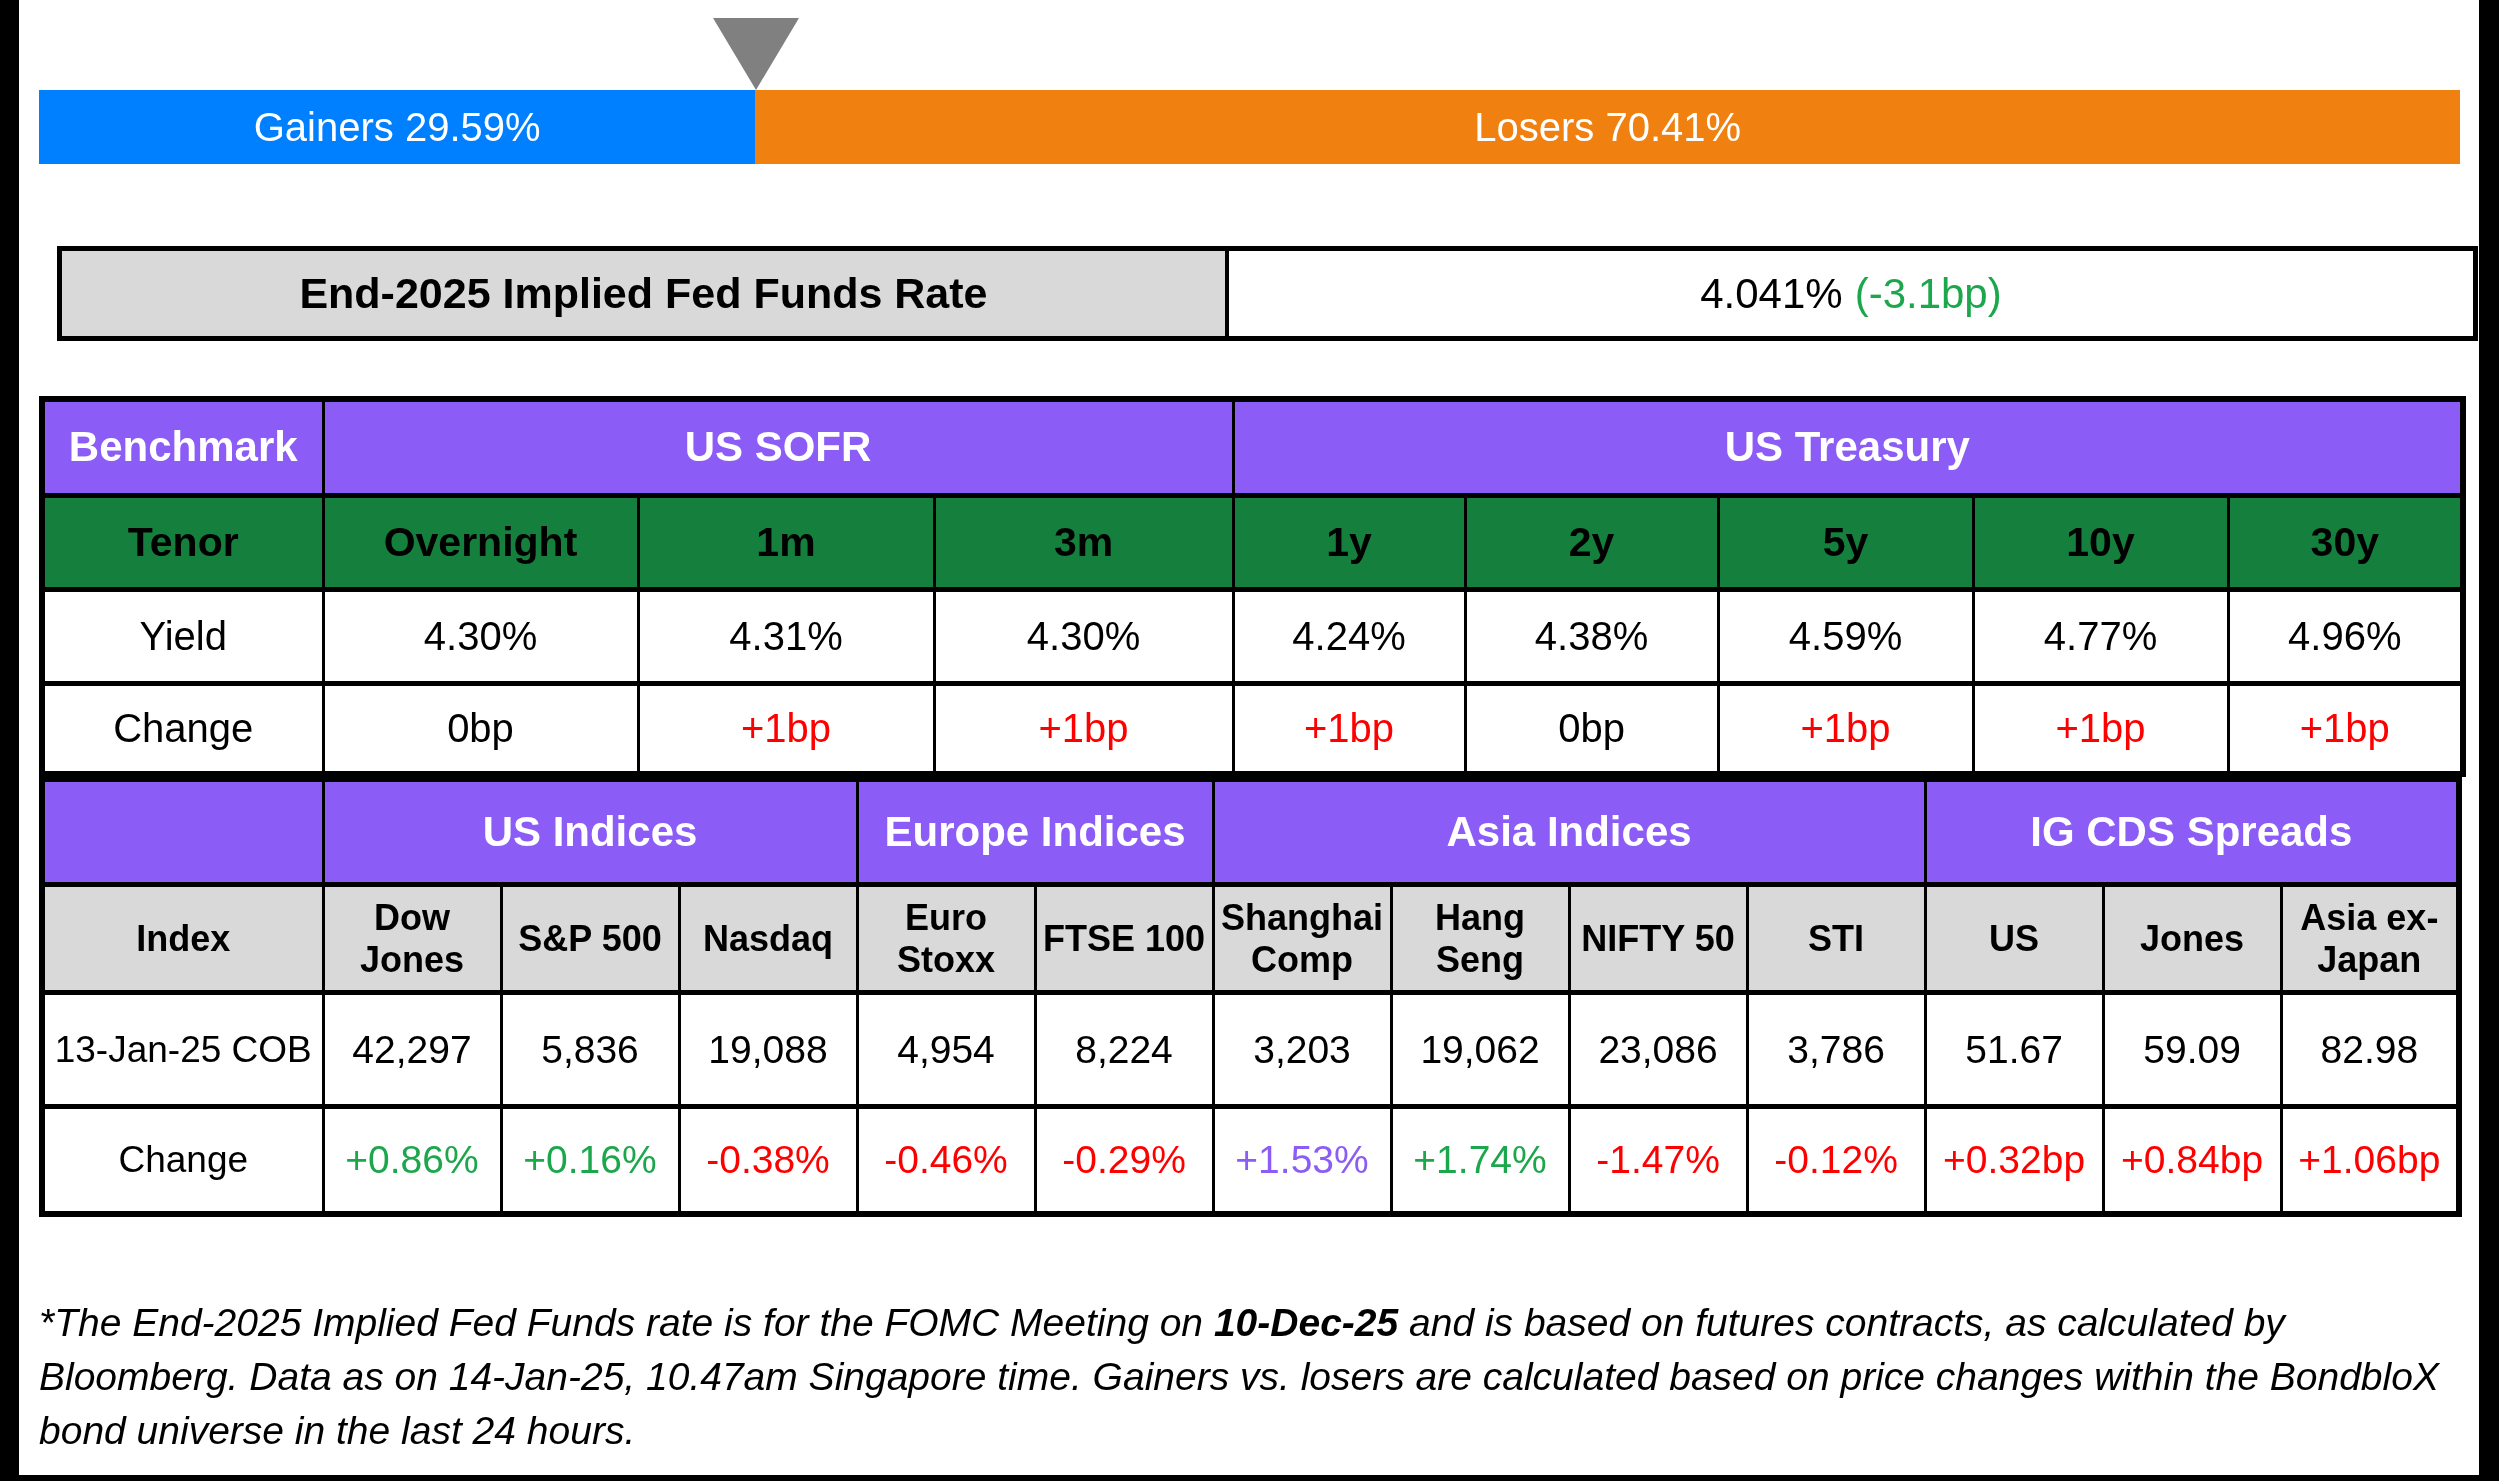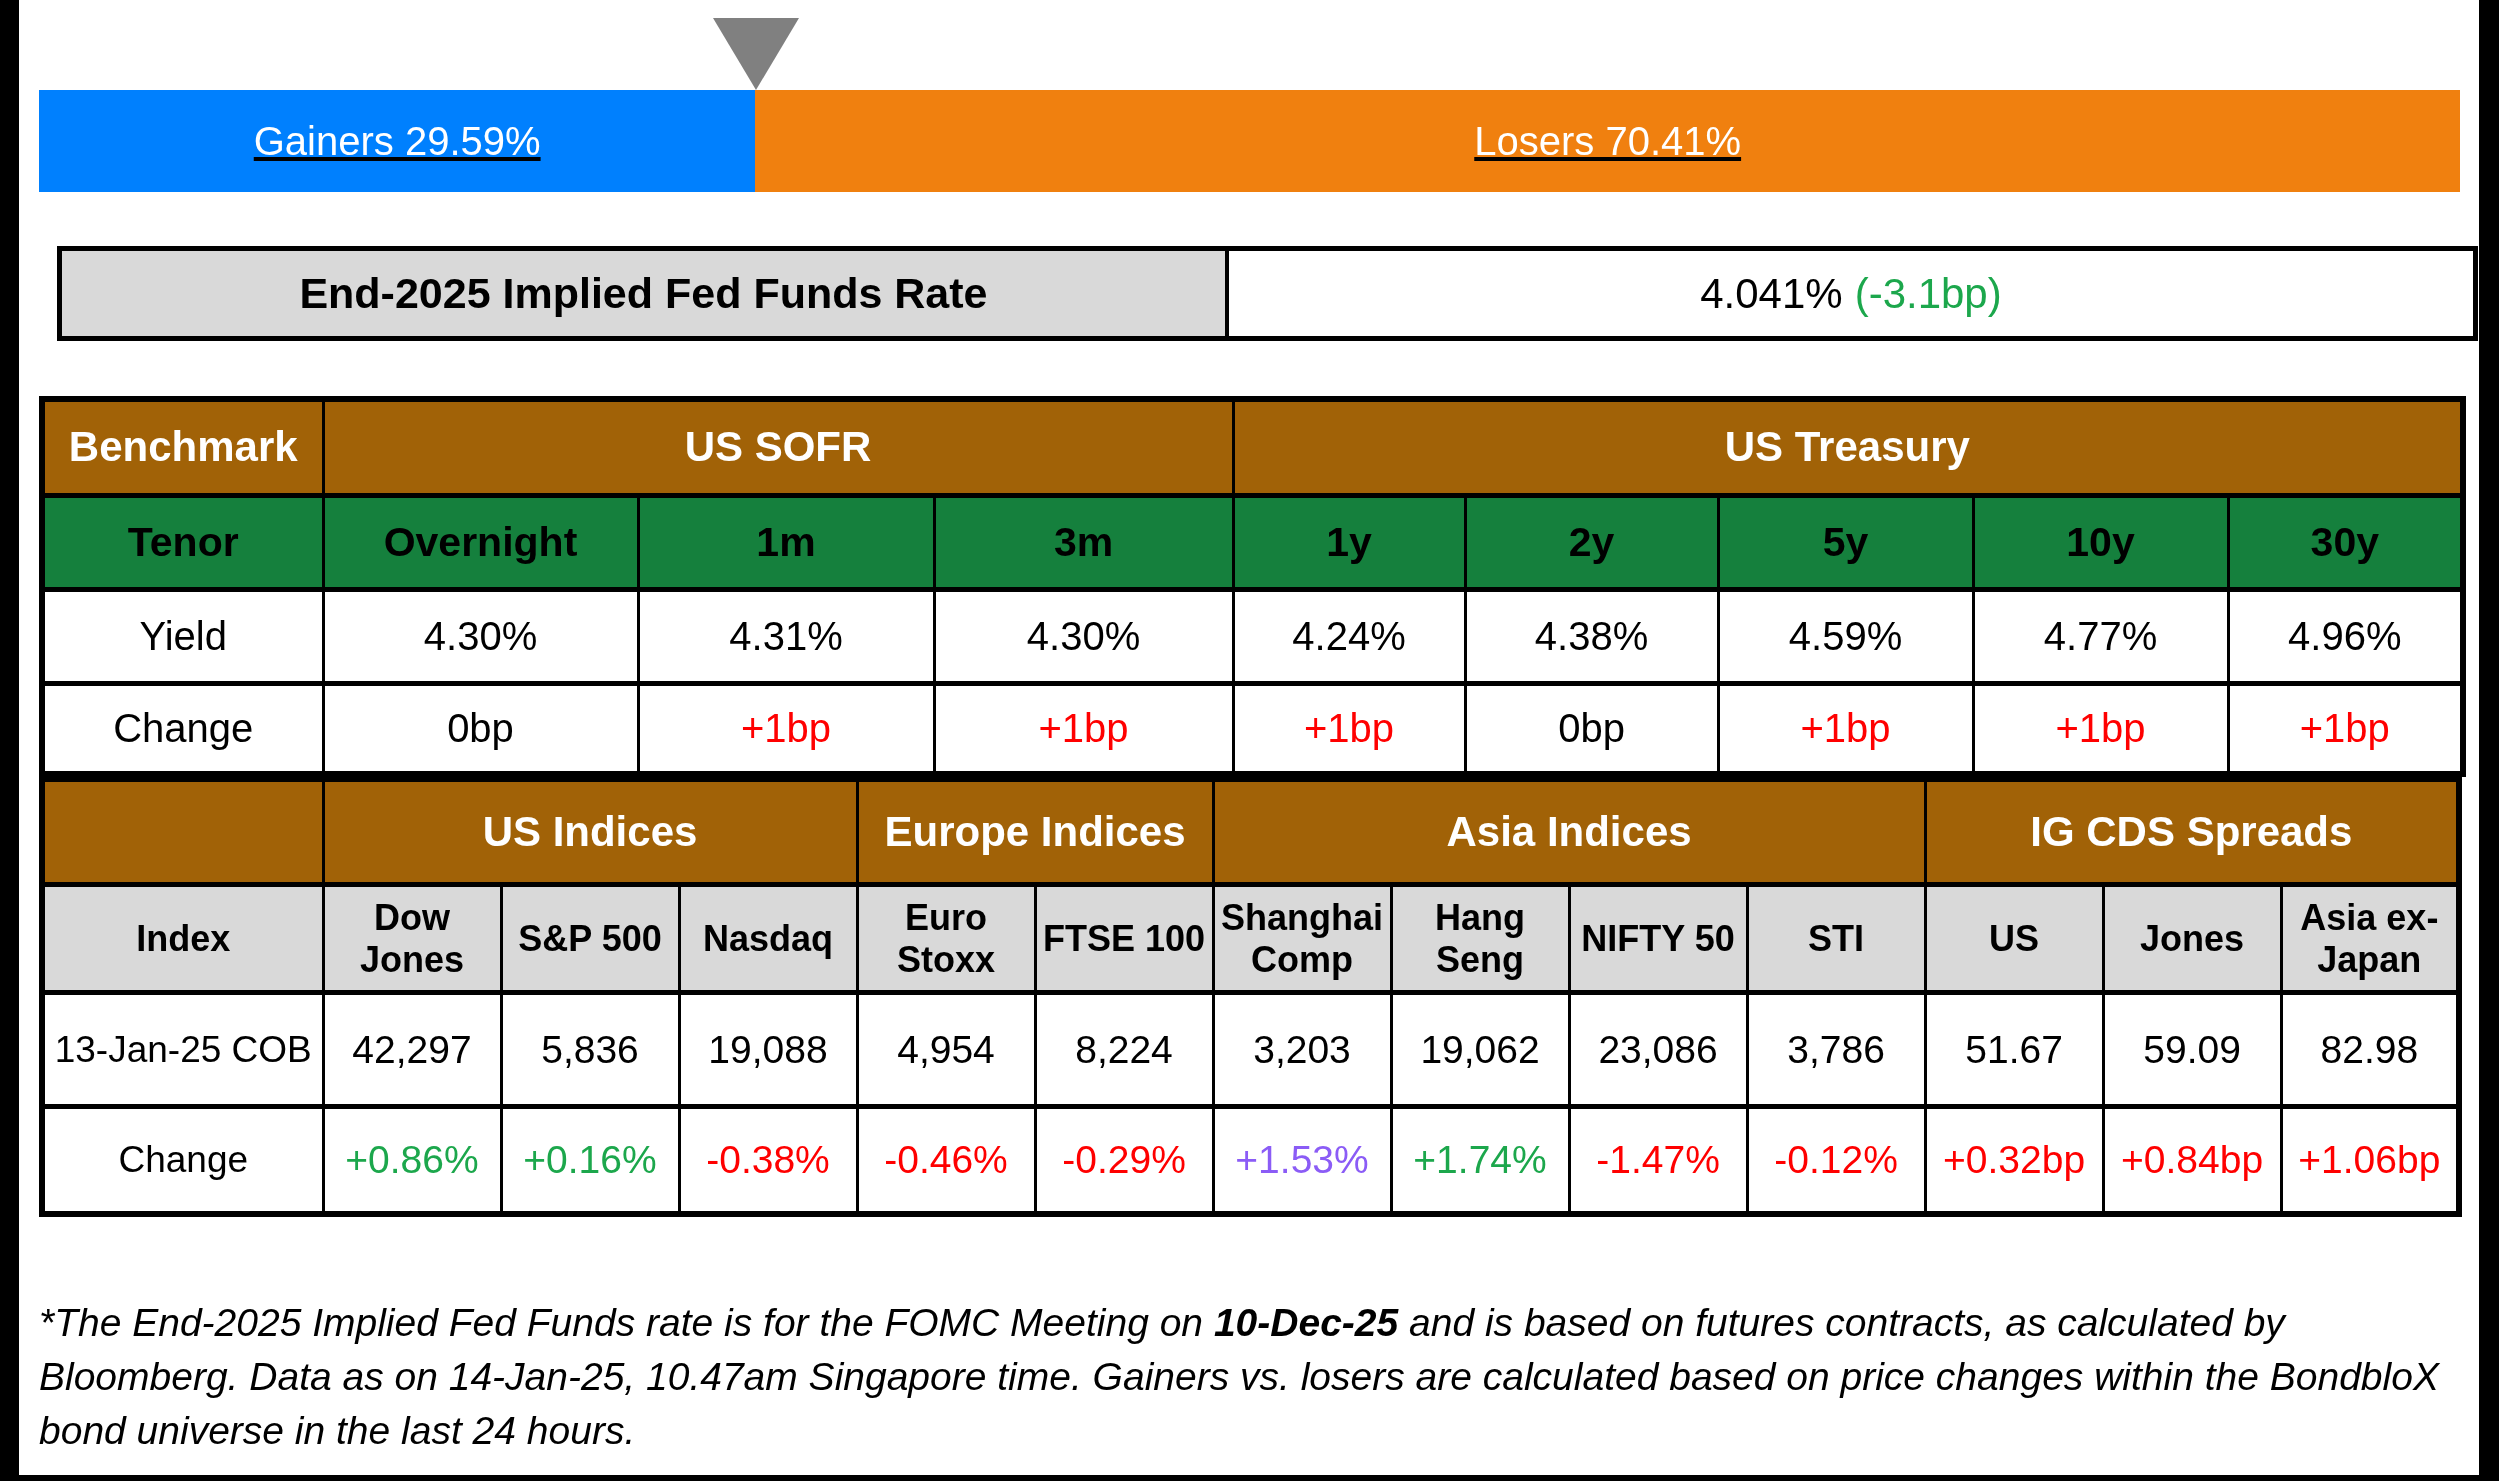--- a/index.html
+++ b/index.html
@@ -14,21 +14,21 @@
 
   
   .tri {
     position: absolute; left: 713px; top: 18px; width: 0; height: 0;
     border-left: 43px solid transparent;
     border-right: 43px solid transparent;
     border-top: 72px solid #808080;
   }
 
   
-  .glbar { position: absolute; left: 39px; top: 90px; width: 2421px; height: 102px; display: flex; text-decoration: underline; }
+  .glbar { position: absolute; left: 39px; top: 90px; width: 2421px; height: 74px; display: flex; }
   .glbar .seg { height: 100%; display: flex; align-items: center; justify-content: center; }
   .glbar .seg span { color: #fff; font-size: 40px; }
 
   
   .fedrow {
     position: absolute; left: 57px; top: 246px; width: 2421px; height: 95px;
     display: flex; border: 5.2px solid #000; background: #fff;
   }
   .fedrow .lbl {
     width: 48.4%; background: #D9D9D9; border-right: 4.5px solid #000;
@@ -45,21 +45,21 @@
   .tables { position: absolute; left: 39px; top: 396px; width: 2421px; }
   table { border-collapse: collapse; table-layout: fixed; width: 2421px; }
   #tableB { border-top: 0; }
   th, td {
     border: 3.7px solid #000;
     border-top-width: 5.2px; border-bottom-width: 5.2px;
     text-align: center; vertical-align: middle;
     padding: 0 4.5px; color: #000; font-weight: normal;
   }
   table { border: 6px solid #000; }
-  .oh { background: #a16207; color: #fff; font-weight: bold; font-size: 42px; }
+  .oh { background: #8b5cf6; color: #fff; font-weight: bold; font-size: 42px; }
   .gh { background: #15803d; font-weight: bold; font-size: 41px; }
   .gh2 { background: #D9D9D9; font-weight: bold; font-size: 36px; line-height: 1.15; }
   .v  { background: #fff; font-size: 40px; }
   .v2 { background: #fff; font-size: 39px; }
   .lab2 { background: #fff; font-size: 37px; }
   .rA1 th { height: 96px; } .rA2 th { height: 94px; }
   .rA3 td { height: 94px; } .rA4 td { height: 91px; }
   .rB1 th { height: 105px; } .rB2 th { height: 108px; }
   .rB3 td { height: 114px; } .rB4 td { height: 107px; }
 

